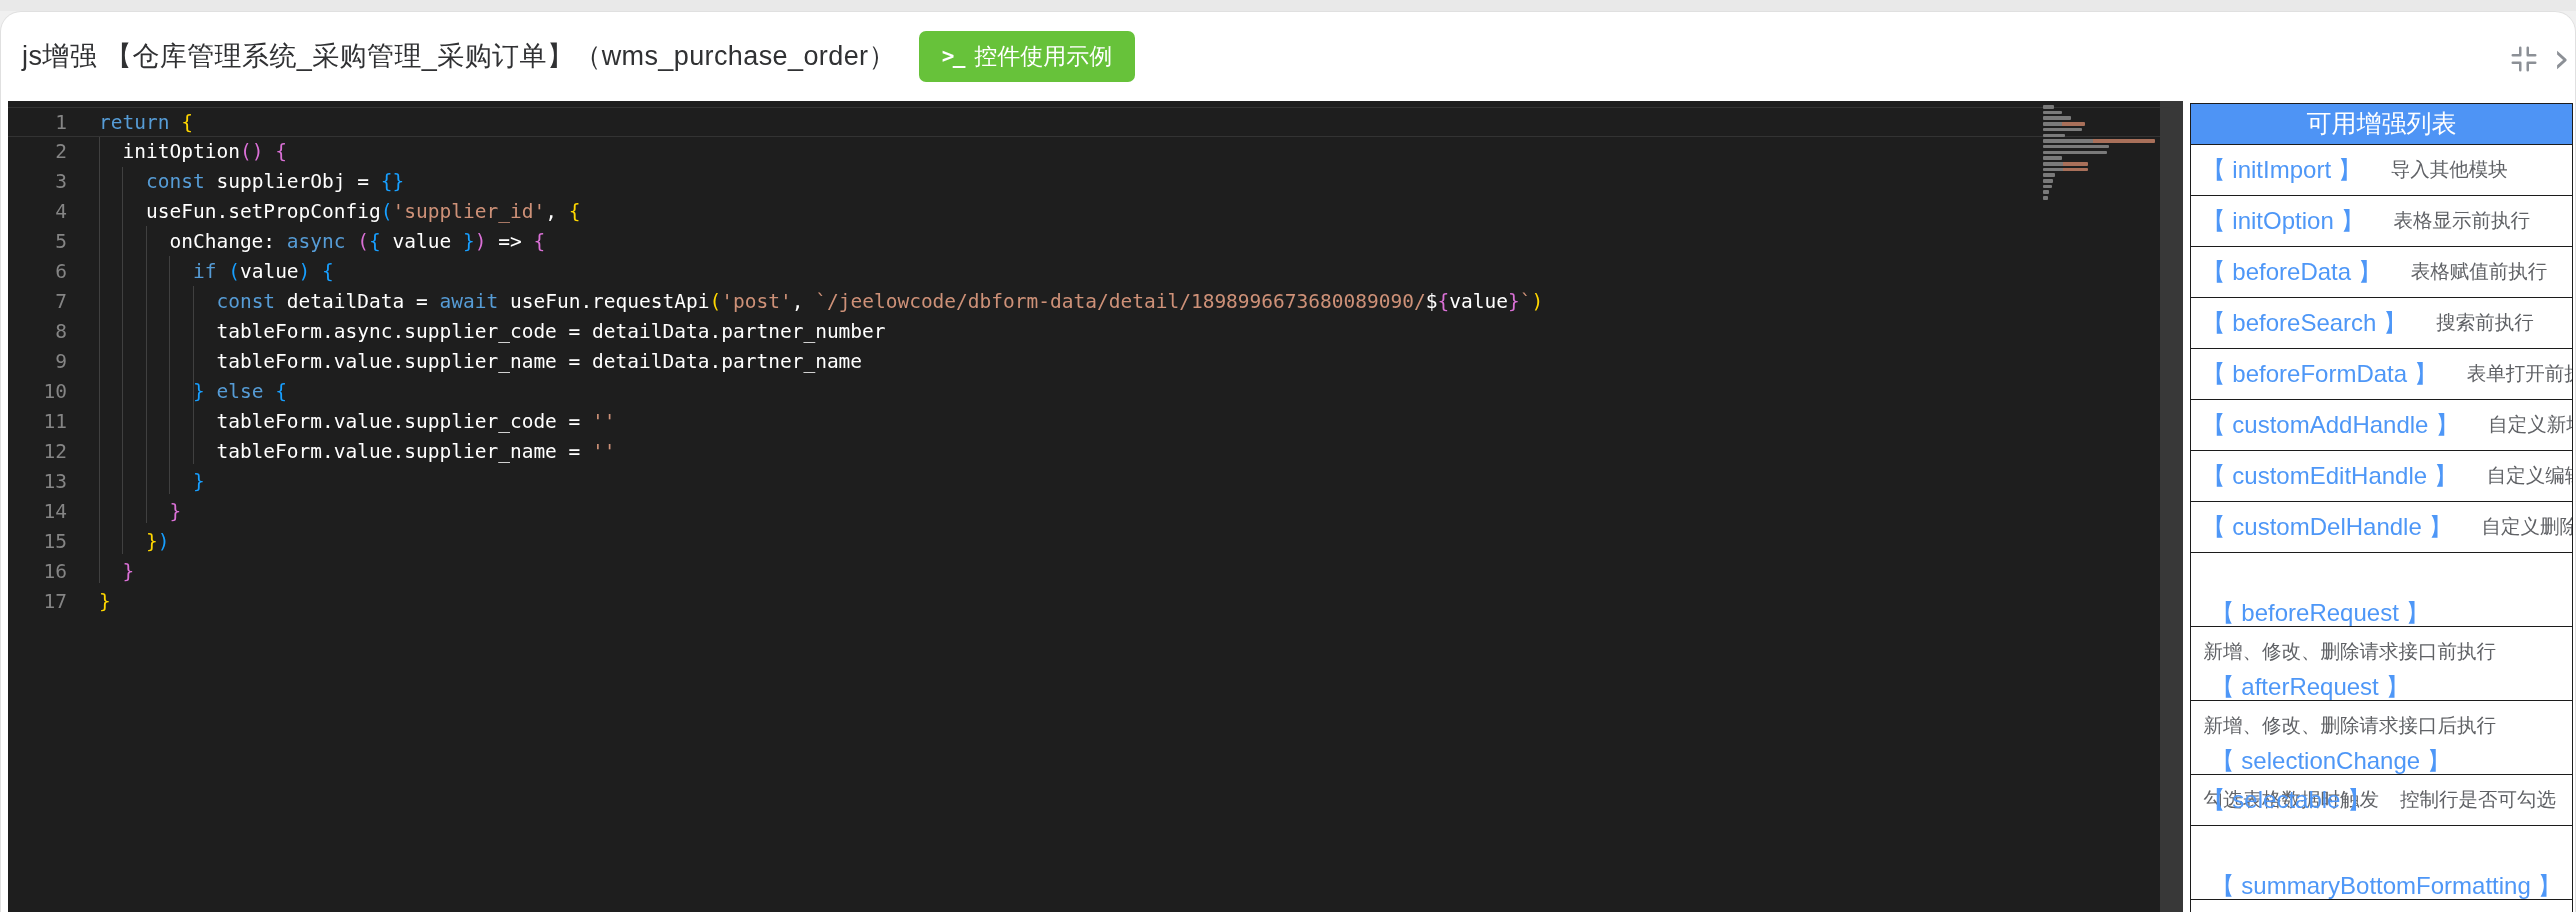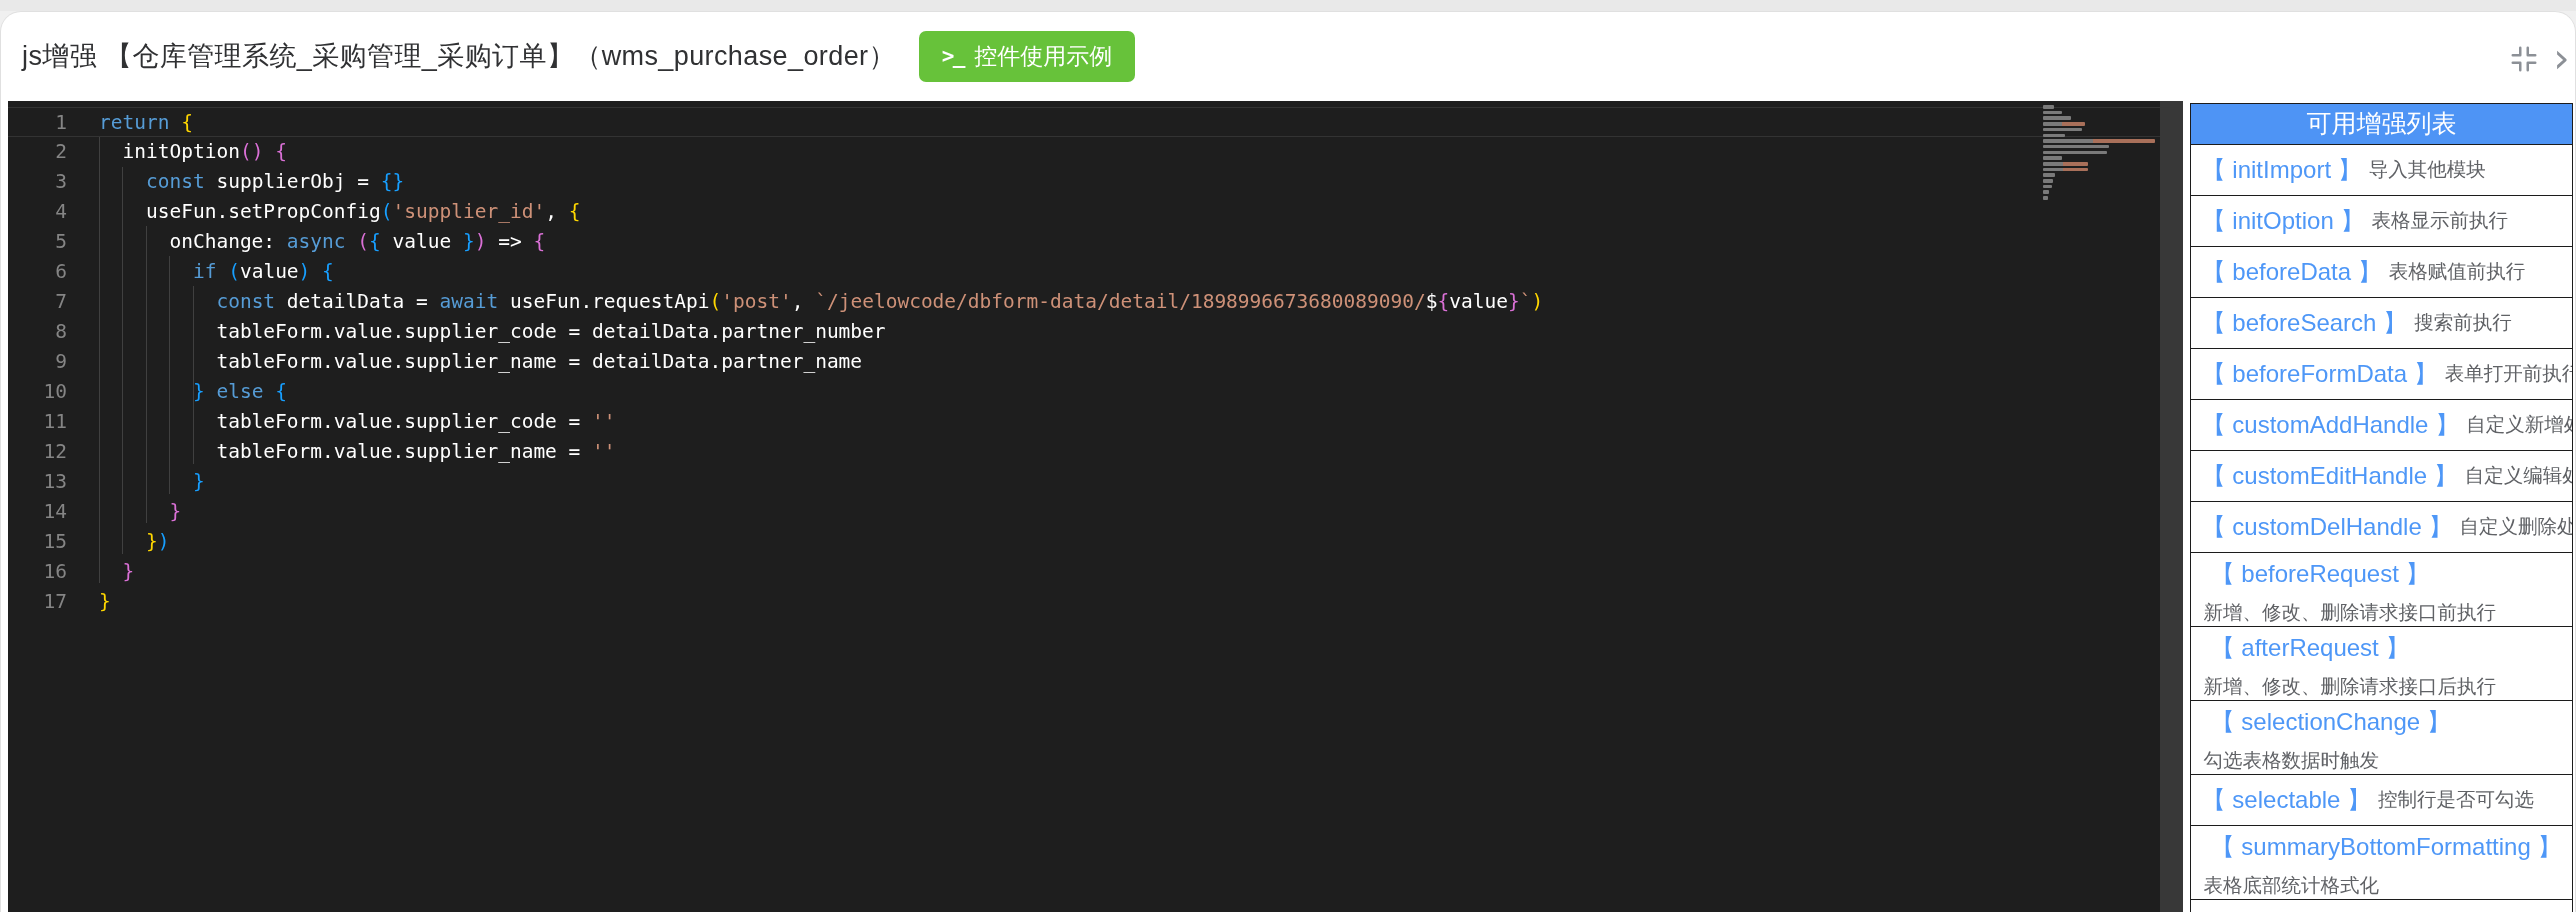--- a/index.html
+++ b/index.html
@@ -56,27 +56,27 @@
                 background:#383838; }
 
   
   .sidebar { position:absolute; left:2189px; top:91px; width:383px; height:810px;
              background:#5eead4; border:1.8px solid #1c1c1c; overflow:hidden; }
   .sb-header { height:41px; background:#4e94f5; color:#ffffff; font-size:25px;
                display:flex; align-items:center; justify-content:center;
                border-bottom:1.8px solid #1c1c1c; }
   .sb-row { border-bottom:1.8px solid #1c1c1c; cursor:pointer; background:#fff; }
   .sb-row.inline { height:51px; display:flex; align-items:center;
-                   padding-left:10.7px; gap:7px; }
+                   padding-left:10.7px; gap:29px; }
   .sb-row.stacked { height:74px; padding:5.3px 9px 0 10.7px; }
   .sb-row.partial { height:19.5px; padding:12.4px 0 0 21px; border-bottom:none;
                     overflow:hidden; color:#4e97f7; font-size:24px; }
   .sb-name { color:#4e97f7; font-size:24px; white-space:nowrap; }
   .sb-desc { color:#606266; font-size:19.5px; white-space:nowrap; }
-  .sb-row.stacked .sb-name { display:block; margin-left:9px; }
+  .sb-row.stacked .sb-name { display:block; margin-left:9px;margin-top:39px; }
   .sb-row.stacked .sb-desc { display:block; margin-top:9px; margin-left:1.8px; }
   .partial-gap { display:inline-block; width:182px; }
 </style>
 </head>
 <body>
 
 <div class="top-strip"></div>
 
 <div class="panel">
 
@@ -106,21 +106,21 @@
         <div class="guide" style="left: 185px; top: 185px; height: 178px;"></div>
       </div>
     <div id="code-lines">
         <div class="code-line hl"><span class="lnum">1</span><span class="code-text"><span class="tok-k">return </span><span class="tok-b1">{</span></span></div>
         <div class="code-line"><span class="lnum">2</span><span class="code-text"><span class="tok-id">  initOption</span><span class="tok-b2">(</span><span class="tok-b2">)</span><span class="tok-id"> </span><span class="tok-b2">{</span></span></div>
         <div class="code-line"><span class="lnum">3</span><span class="code-text"><span class="tok-id">    </span><span class="tok-k">const </span><span class="tok-id">supplierObj = </span><span class="tok-b3">{</span><span class="tok-b3">}</span></span></div>
         <div class="code-line"><span class="lnum">4</span><span class="code-text"><span class="tok-id">    useFun.setPropConfig</span><span class="tok-b3">(</span><span class="tok-str">'supplier_id'</span><span class="tok-id">, </span><span class="tok-b1">{</span></span></div>
         <div class="code-line"><span class="lnum">5</span><span class="code-text"><span class="tok-id">      onChange: </span><span class="tok-k">async </span><span class="tok-b2">(</span><span class="tok-b3">{</span><span class="tok-id"> value </span><span class="tok-b3">}</span><span class="tok-b2">)</span><span class="tok-id"> =&gt; </span><span class="tok-b2">{</span></span></div>
         <div class="code-line"><span class="lnum">6</span><span class="code-text"><span class="tok-id">        </span><span class="tok-k">if </span><span class="tok-b3">(</span><span class="tok-id">value</span><span class="tok-b3">)</span><span class="tok-id"> </span><span class="tok-b3">{</span></span></div>
         <div class="code-line"><span class="lnum">7</span><span class="code-text"><span class="tok-id">          </span><span class="tok-k">const </span><span class="tok-id">detailData = </span><span class="tok-k">await </span><span class="tok-id">useFun.requestApi</span><span class="tok-b1">(</span><span class="tok-str">'post'</span><span class="tok-id">, </span><span class="tok-str">`/jeelowcode/dbform-data/detail/1898996673680089090/</span><span class="tok-id">$</span><span class="tok-b2">{</span><span class="tok-id">value</span><span class="tok-b2">}</span><span class="tok-str">`</span><span class="tok-b1">)</span></span></div>
-        <div class="code-line"><span class="lnum">8</span><span class="code-text"><span class="tok-id">          tableForm.value.supplier_code = detailData.partner_number</span></span></div>
+        <div class="code-line"><span class="lnum">8</span><span class="code-text"><span class="tok-id">          tableForm.async.supplier_code = detailData.partner_number</span></span></div>
         <div class="code-line"><span class="lnum">9</span><span class="code-text"><span class="tok-id">          tableForm.value.supplier_name = detailData.partner_name</span></span></div>
         <div class="code-line"><span class="lnum">10</span><span class="code-text"><span class="tok-id">        </span><span class="tok-b3">}</span><span class="tok-id"> </span><span class="tok-k">else </span><span class="tok-b3">{</span></span></div>
         <div class="code-line"><span class="lnum">11</span><span class="code-text"><span class="tok-id">          tableForm.value.supplier_code = </span><span class="tok-str">''</span></span></div>
         <div class="code-line"><span class="lnum">12</span><span class="code-text"><span class="tok-id">          tableForm.value.supplier_name = </span><span class="tok-str">''</span></span></div>
         <div class="code-line"><span class="lnum">13</span><span class="code-text"><span class="tok-id">        </span><span class="tok-b3">}</span></span></div>
         <div class="code-line"><span class="lnum">14</span><span class="code-text"><span class="tok-id">      </span><span class="tok-b2">}</span></span></div>
         <div class="code-line"><span class="lnum">15</span><span class="code-text"><span class="tok-id">    </span><span class="tok-b1">}</span><span class="tok-b3">)</span></span></div>
         <div class="code-line"><span class="lnum">16</span><span class="code-text"><span class="tok-id">  </span><span class="tok-b2">}</span></span></div>
         <div class="code-line"><span class="lnum">17</span><span class="code-text"><span class="tok-b1">}</span></span></div>
       </div>

